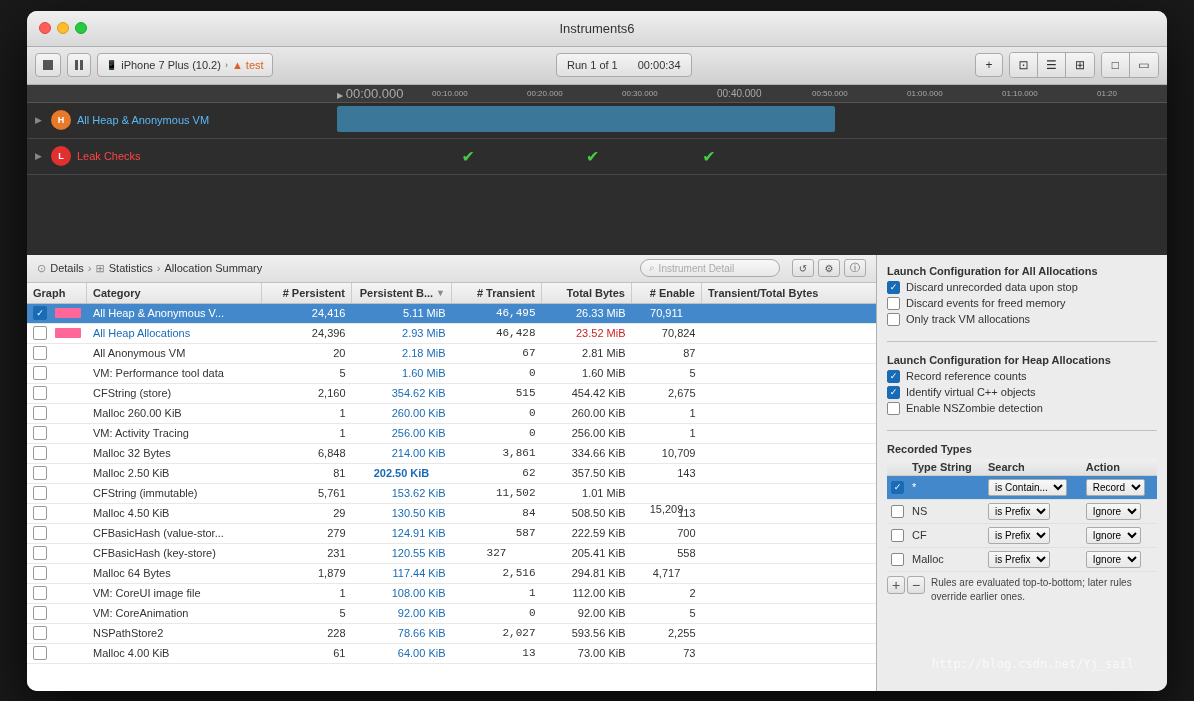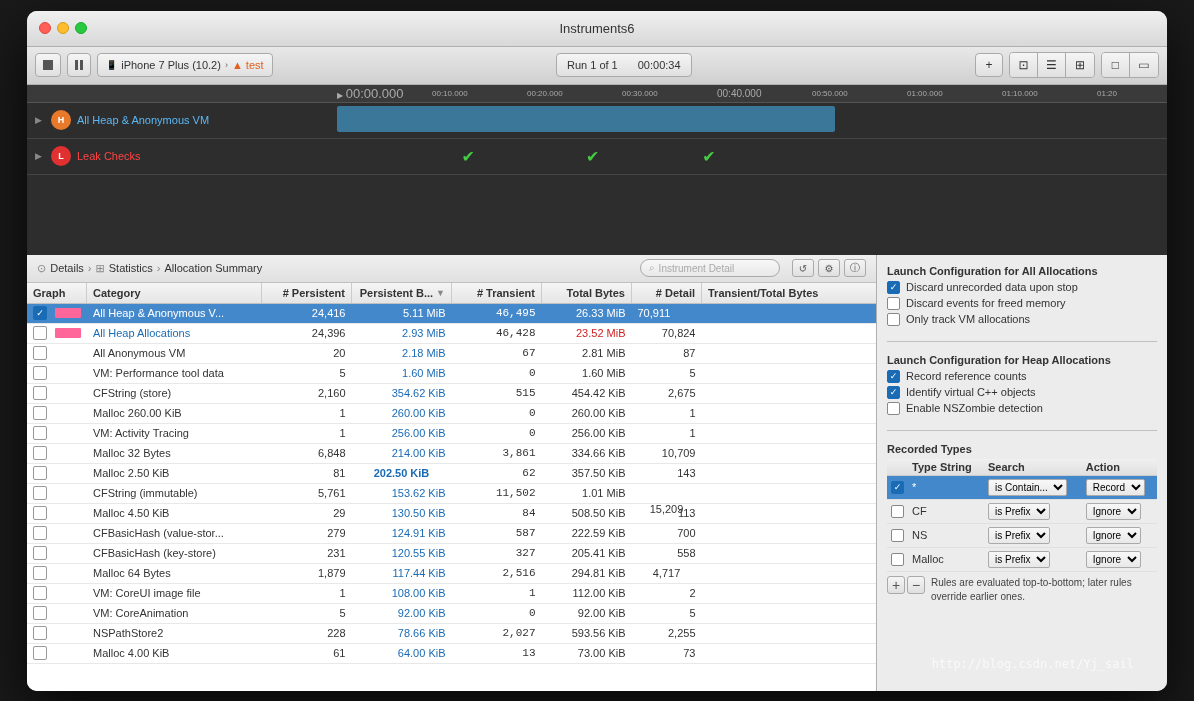--- a/index.html
+++ b/index.html
@@ -629,36 +629,36 @@
       <div class="table-container">
         <div class="table-header">
           <div class="th th-graph">Graph</div>
           <div class="th th-category">Category</div>
           <div class="th th-persistent"># Persistent</div>
           <div class="th th-persistent-b">
             Persistent B...<span class="sort-arrow">▼</span>
           </div>
           <div class="th th-transient"># Transient</div>
           <div class="th th-total-bytes">Total Bytes</div>
-          <div class="th th-total"># Detail</div>
+          <div class="th th-total"># Enable</div>
           <div class="th th-transient-total">Transient/Total Bytes</div>
         </div>
 
         <div id="table-rows">
             <div class="table-row selected">
     <div class="cell cell-graph">
       <div class="row-checkbox checked">✓</div>
       <span class="mini-bar" style="width:40px;background:#ff6699;height:10px;"></span>
     </div>
     <div class="cell cell-category" style="color:#fff;">All Heap &amp; Anonymous V...</div>
     <div class="cell cell-persistent" style="text-align:right;">24,416</div>
     <div class="cell cell-persistent-b" style="text-align:right;color:#fff;">5.11 MiB</div>
     <div class="cell cell-transient" style="text-align:right;">46,495</div>
     <div class="cell cell-total-bytes" style="text-align:right;color:#fff;">26.33 MiB</div>
-    <div class="cell cell-total" style="text-align:left;">70,911</div>
+    <div class="cell cell-total" style="text-align:center;">70,911</div>
     <div class="cell cell-transient-total"></div>
   </div>
             <div class="table-row">
     <div class="cell cell-graph">
       <div class="row-checkbox "></div>
       <span class="mini-bar" style="width:30px;background:#ff6699;height:10px;"></span>
     </div>
     <div class="cell cell-category" style="color:#1a6bb5;">All Heap Allocations</div>
     <div class="cell cell-persistent" style="text-align:right;">24,396</div>
     <div class="cell cell-persistent-b" style="text-align:right;color:#1a6bb5;">2.93 MiB</div>
@@ -798,21 +798,21 @@
     <div class="cell cell-transient-total"></div>
   </div>
             <div class="table-row">
     <div class="cell cell-graph">
       <div class="row-checkbox "></div>
 
     </div>
     <div class="cell cell-category" style="color:#333;">CFBasicHash (key-store)</div>
     <div class="cell cell-persistent" style="text-align:right;">231</div>
     <div class="cell cell-persistent-b" style="text-align:right;color:#1a6bb5;">120.55 KiB</div>
-    <div class="cell cell-transient" style="text-align:right;">327</div>
+    <div class="cell cell-transient" style="text-align:center;">327</div>
     <div class="cell cell-total-bytes" style="text-align:right;color:#333;">205.41 KiB</div>
     <div class="cell cell-total" style="text-align:right;">558</div>
     <div class="cell cell-transient-total"></div>
   </div>
             <div class="table-row">
     <div class="cell cell-graph">
       <div class="row-checkbox "></div>
 
     </div>
     <div class="cell cell-category" style="color:#333;">Malloc 64 Bytes</div>
@@ -942,37 +942,37 @@
     <td>
       <select class="rt-select">
         <option>Record</option>
       </select>
     </td>
   </tr>
               <tr>
     <td>
       <div class="right-checkbox "></div>
     </td>
-    <td>CF</td>
+    <td>NS</td>
     <td>
       <select class="rt-select">
         <option>is Prefix</option>
       </select>
     </td>
     <td>
       <select class="rt-select">
         <option>Ignore</option>
       </select>
     </td>
   </tr>
               <tr>
     <td>
       <div class="right-checkbox "></div>
     </td>
-    <td>NS</td>
+    <td>CF</td>
     <td>
       <select class="rt-select">
         <option>is Prefix</option>
       </select>
     </td>
     <td>
       <select class="rt-select">
         <option>Ignore</option>
       </select>
     </td>

